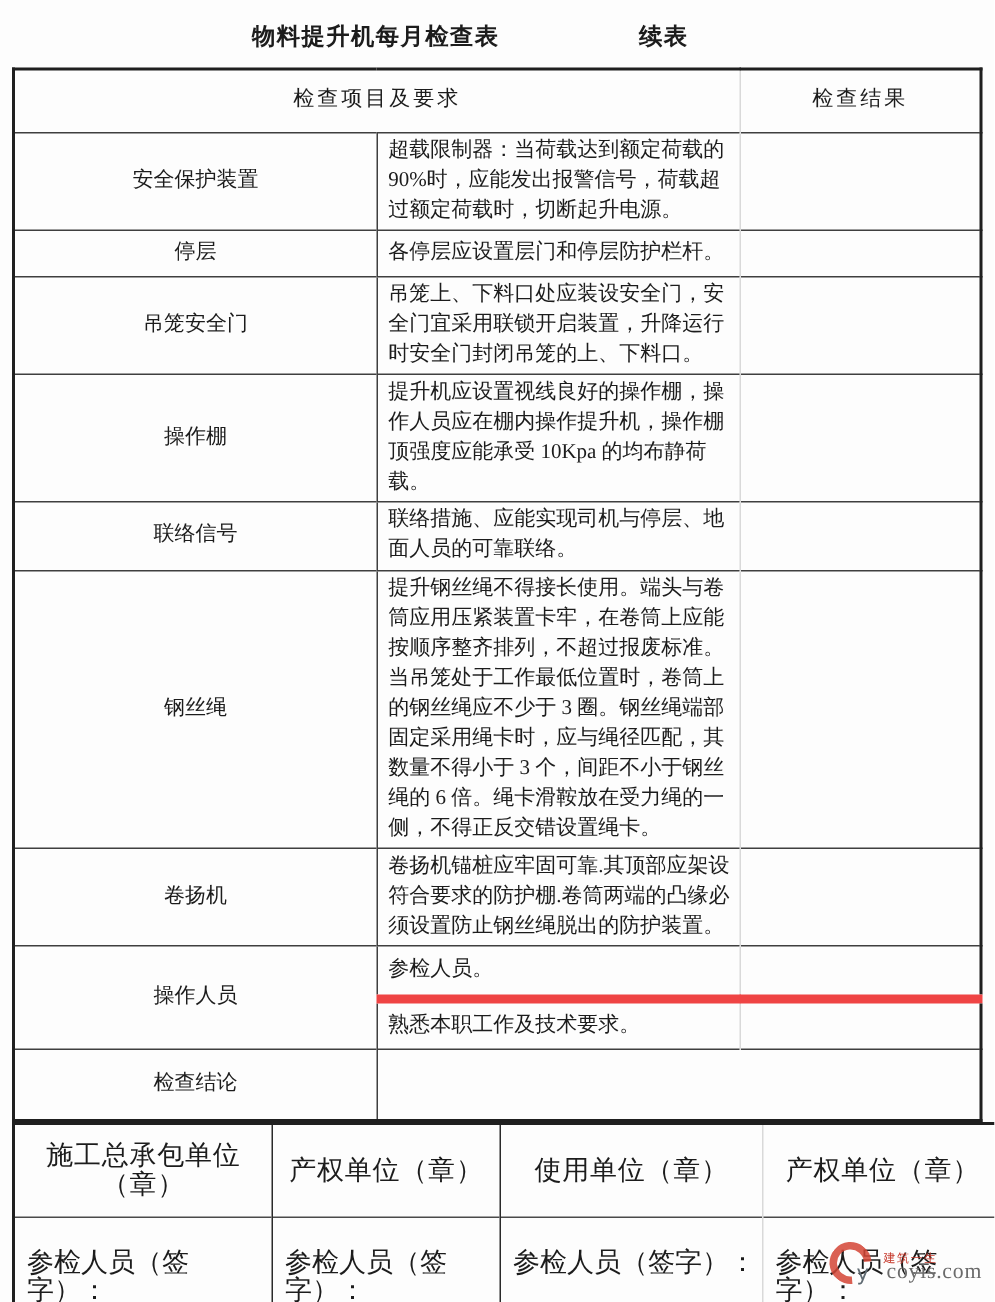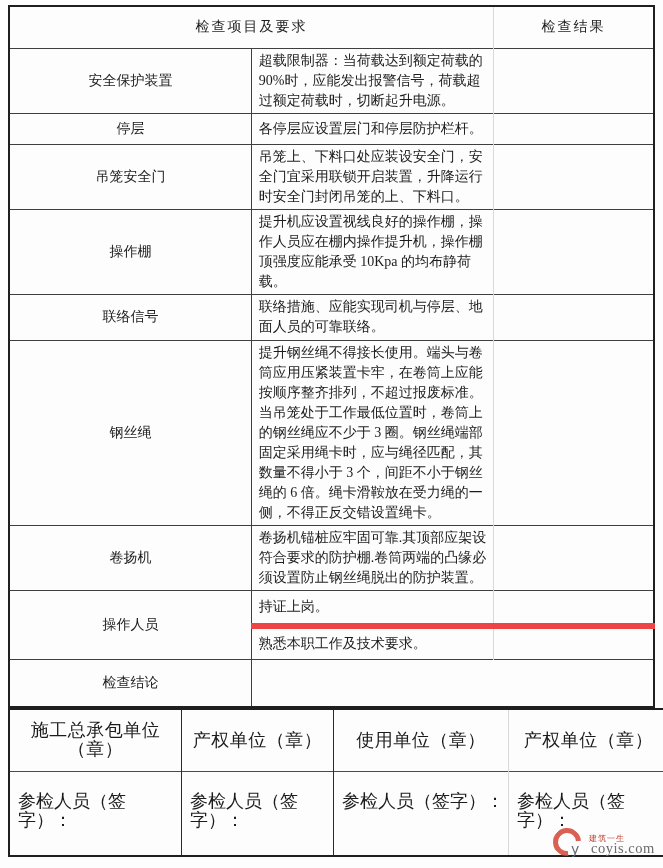--- a/index.html
+++ b/index.html
@@ -71,20 +71,24 @@
   .wm-site{
     position:absolute;left:40px;top:17px;
     font-size:14.5px;color:#6b6b6b;letter-spacing:0.5px;
   }
 </style>
 </head>
 <body>
 
 <div class="page">
 
+  <div class="title-row">
+    <span class="doc-title">物料提升机每月检查表</span>
+    <span class="doc-subtitle">续表</span>
+  </div>
 
   <table class="main-table">
     <tbody>
         <tr class="first h-header">
       <td class="hdr" colspan="2">检查项目及要求</td>
       <td class="res hdr">检查结果</td>
     </tr>
     <tr class="h-r1">
       <td class="lab">安全保护装置</td>
       <td class="req">超载限制器：当荷载达到额定荷载的 90%时，应能发出报警信号，荷载超过额定荷载时，切断起升电源。</td>
@@ -115,21 +119,21 @@
       <td class="req">提升钢丝绳不得接长使用。端头与卷筒应用压紧装置卡牢，在卷筒上应能按顺序整齐排列，不超过报废标准。当吊笼处于工作最低位置时，卷筒上的钢丝绳应不少于 3 圈。钢丝绳端部固定采用绳卡时，应与绳径匹配，其数量不得小于 3 个，间距不小于钢丝绳的 6 倍。绳卡滑鞍放在受力绳的一侧，不得正反交错设置绳卡。</td>
       <td class="res"></td>
     </tr>
     <tr class="h-r7">
       <td class="lab">卷扬机</td>
       <td class="req">卷扬机锚桩应牢固可靠.其顶部应架设符合要求的防护棚.卷筒两端的凸缘必须设置防止钢丝绳脱出的防护装置。</td>
       <td class="res"></td>
     </tr>
     <tr class="h-r8a">
       <td class="lab" rowspan="2">操作人员</td>
-      <td class="req">持证上岗。</td>
+      <td class="req">参检人员。</td>
       <td class="res"></td>
     </tr>
     <tr class="h-r8b op-split">
       <td class="req">熟悉本职工作及技术要求。</td>
       <td class="res"></td>
     </tr>
     <tr class="h-r9">
       <td class="lab">检查结论</td>
       <td class="req" colspan="2"></td>
     </tr>

